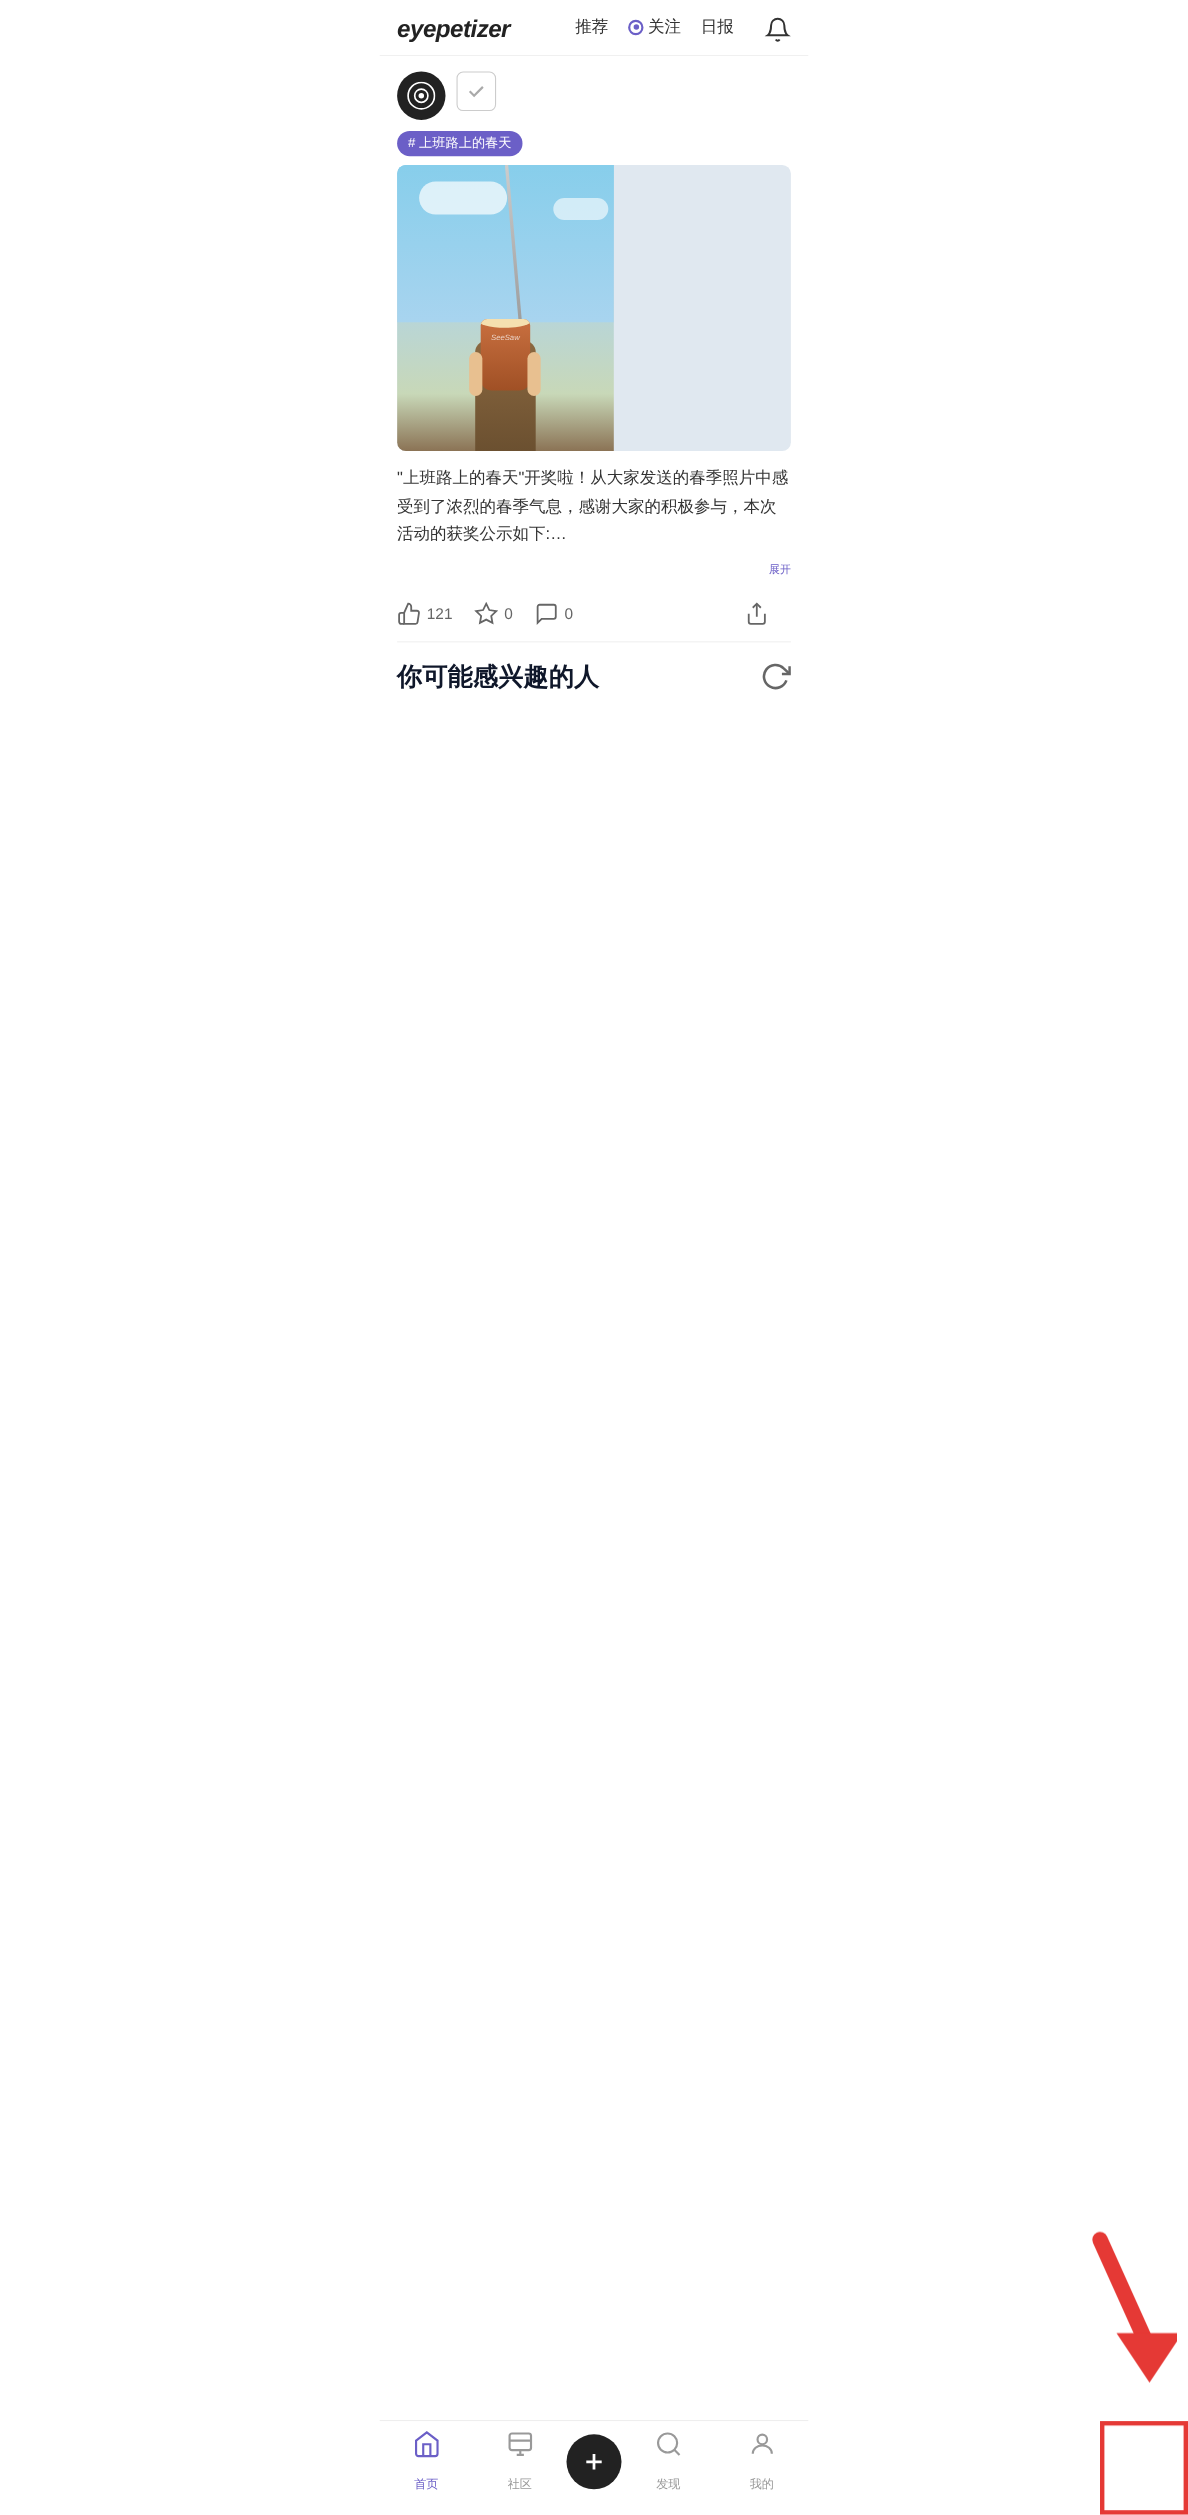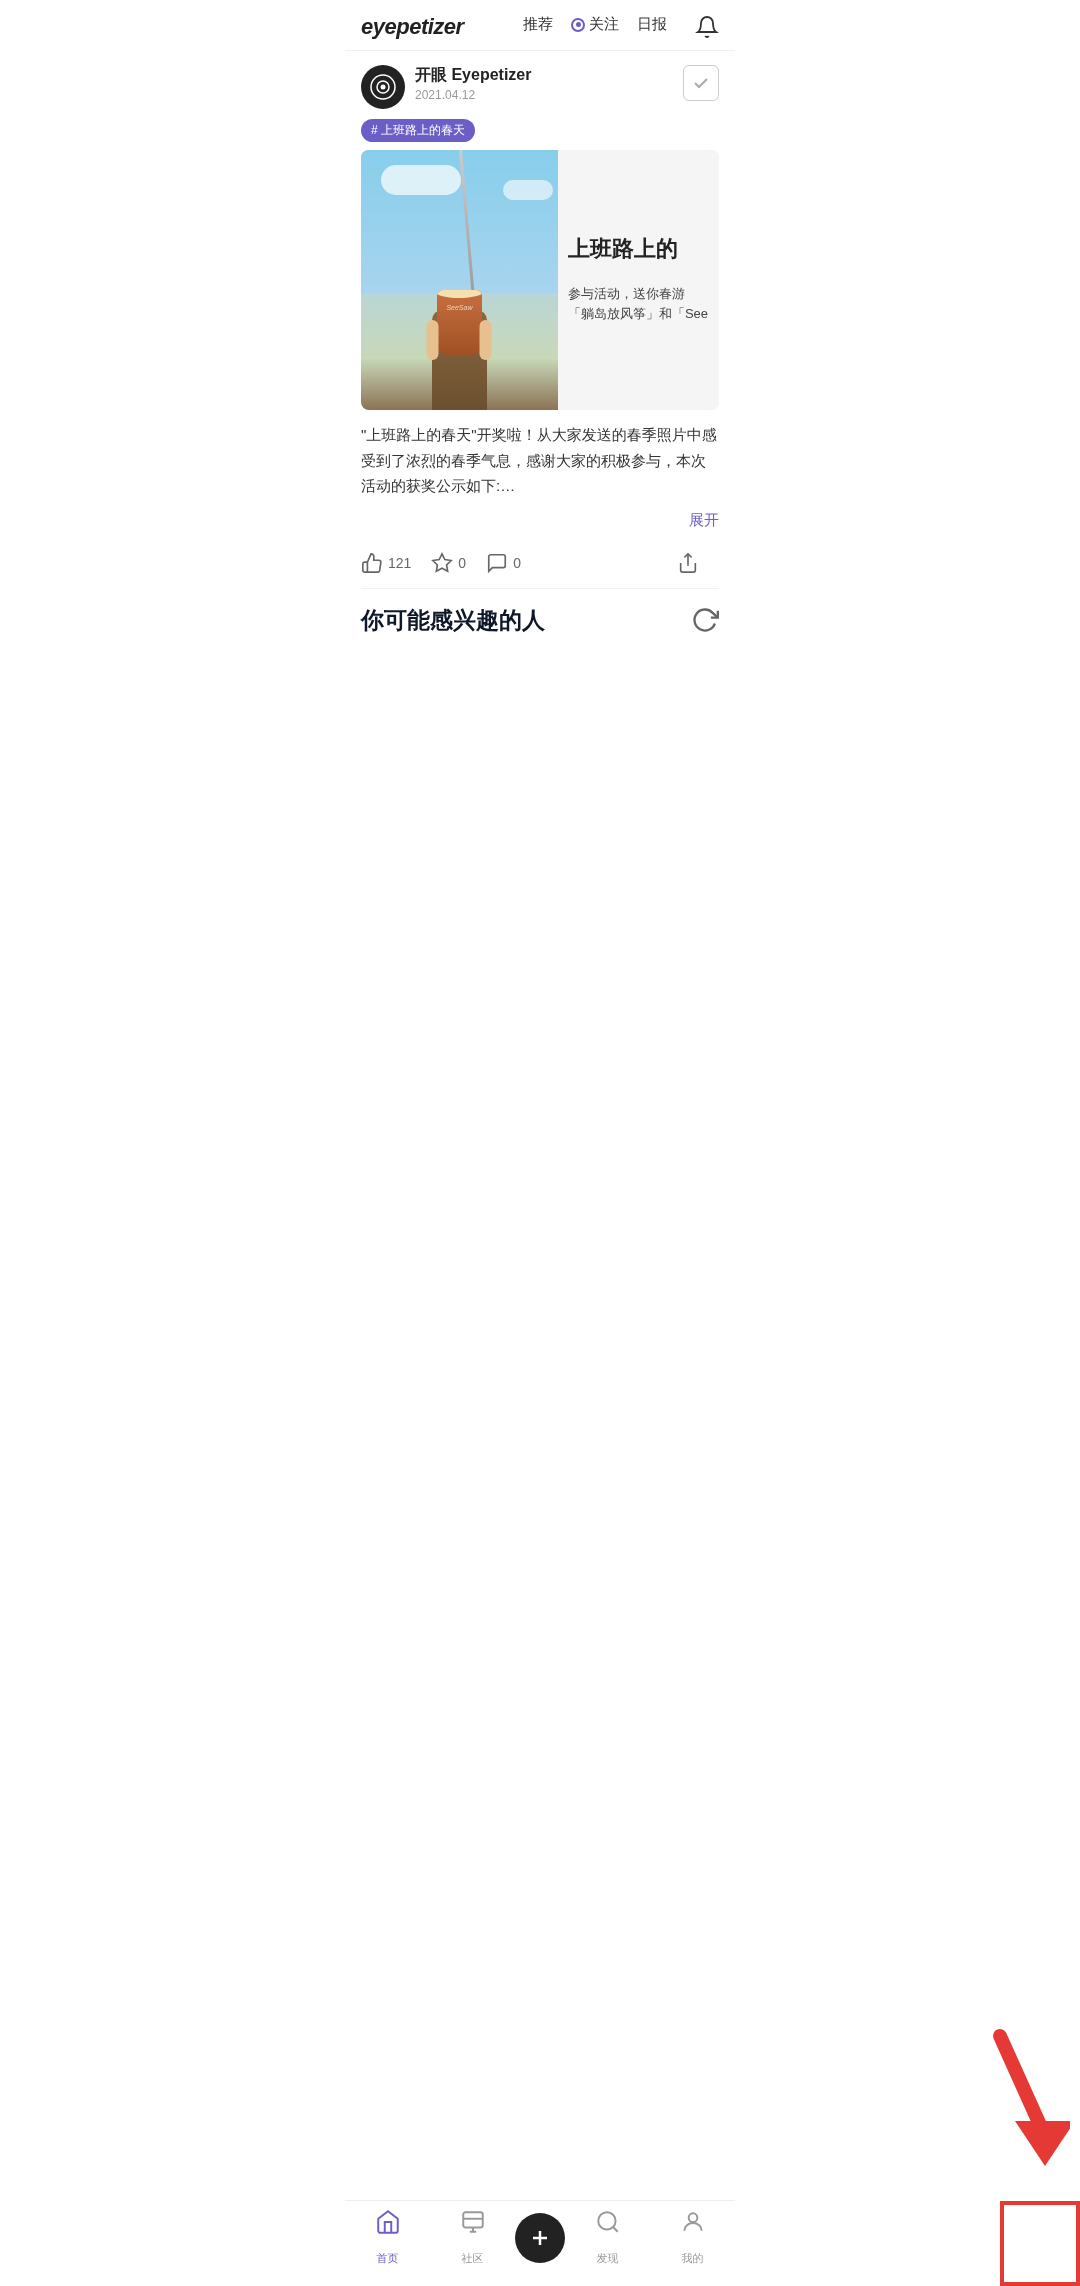--- a/index.html
+++ b/index.html
@@ -198,21 +198,21 @@
     
     .article-body {
       font-size: 15px;
       color: #333;
       line-height: 1.7;
       margin-bottom: 8px;
       padding: 0 0 4px 0;
     }
     .expand-btn {
       color: #6b5fc7;
-      font-size: 15px;
+      font-size: 10px;
       text-align: right;
       margin-bottom: 12px;
       cursor: pointer;
     }
 
     
     .actions-row {
       display: flex;
       align-items: flex-start;
       padding: 10px 0 14px 0;
@@ -364,24 +364,20 @@
 
 <div class="card">
   <div class="card-header">
     <div class="avatar">
       <svg class="avatar-eye" viewBox="0 0 26 26" fill="none">
         <circle cx="13" cy="13" r="12" stroke="#fff" stroke-width="1.5"></circle>
         <circle cx="13" cy="13" r="6" stroke="#fff" stroke-width="1.5"></circle>
         <circle cx="13" cy="13" r="2.5" fill="#fff"></circle>
       </svg>
     </div>
-    <div class="card-meta">
-      <div class="card-title">开眼 Eyepetizer</div>
-      <div class="card-date">2021.04.12</div>
-    </div>
     <div class="check-btn">
       <svg width="18" height="18" viewBox="0 0 18 18" fill="none" stroke="#aaa" stroke-width="2">
         <polyline points="3,9 7,13 15,5"></polyline>
       </svg>
     </div>
   </div>
 
   <div class="tag-row">
     <span class="tag"># 上班路上的春天</span>
   </div>
@@ -401,24 +397,20 @@
         <div style="position:absolute;bottom:55px;left:50%;transform:translateX(-50%);width:45px;height:65px;background:linear-gradient(180deg,#c97040 0%,#a05025 100%);border-radius:6px 6px 10px 10px;overflow:hidden;">
           <div style="position:absolute;top:0;left:50%;transform:translateX(-50%);width:50px;height:14px;background:#f5e0b0;border-radius:50%;top:-6px;"></div>
           <div style="position:absolute;top:14px;left:5px;right:5px;font-size:7px;color:rgba(255,255,255,0.7);font-style:italic;text-align:center;">SeeSaw</div>
         </div>
 
         <div style="position:absolute;bottom:50px;left:10px;width:12px;height:40px;background:#e8c090;border-radius:6px;"></div>
         <div style="position:absolute;bottom:50px;right:10px;width:12px;height:40px;background:#e8c090;border-radius:6px;"></div>
       </div>
     </div>
 
-    <div class="img-right">
-      <div class="img-right-title">上班路上的</div>
-      <div class="img-right-desc">参与活动，送你春游<br>「躺岛放风筝」和「See</div>
-    </div>
   </div>
 
   <div class="article-body">"上班路上的春天"开奖啦！从大家发送的春季照片中感受到了浓烈的春季气息，感谢大家的积极参与，本次活动的获奖公示如下:…</div>
   <div class="expand-btn">展开</div>
 
   <div class="actions-row">
     <div class="action-item">
       <svg class="action-icon-svg" viewBox="0 0 24 24" fill="none" stroke="#666" stroke-width="1.8">
         <path d="M14 9V5a3 3 0 0 0-3-3l-4 9v11h11.28a2 2 0 0 0 2-1.7l1.38-9a2 2 0 0 0-2-2.3H14z"></path>
         <path d="M7 22H4a2 2 0 0 1-2-2v-7a2 2 0 0 1 2-2h3"></path>

